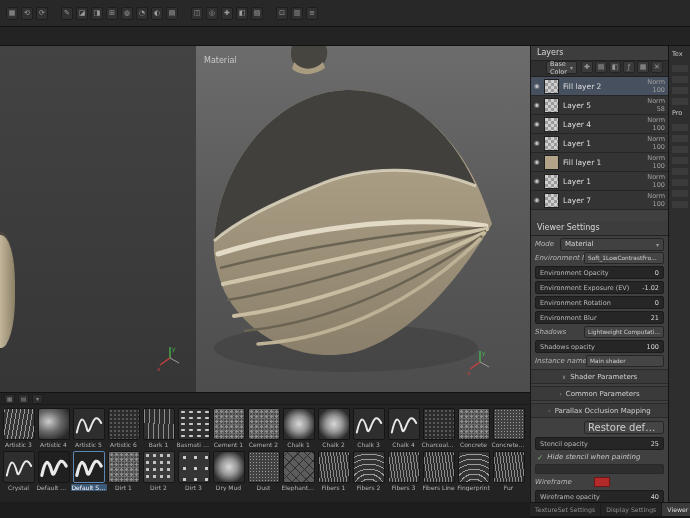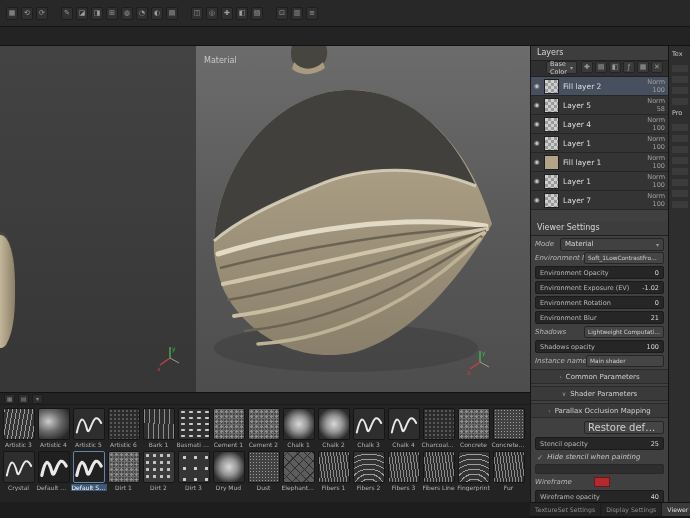--- a/index.html
+++ b/index.html
@@ -295,26 +295,26 @@
     <span class="sl-label">Shadows opacity</span>
     <span class="vs-val">100</span>
   </div>
 
   <div class="vs-row">
     <span class="vs-label">Instance name</span>
     <span class="vs-btn wide">Main shader</span>
   </div>
 
   <div class="vs-section">
+    <span class="chev">∨</span>
+    <span>Shader Parameters</span>
+  </div>
+  <div class="vs-section">
     <span class="chev">›</span>
     <span>Common Parameters</span>
-  </div>
-  <div class="vs-section">
-    <span class="chev">∨</span>
-    <span>Shader Parameters</span>
   </div>
   <div class="vs-section">
     <span class="chev">›</span>
     <span>Parallax Occlusion Mapping</span>
   </div>
 
   <div class="vs-restore-row">
     <span class="vs-btn">Restore defaults</span>
   </div>
 

